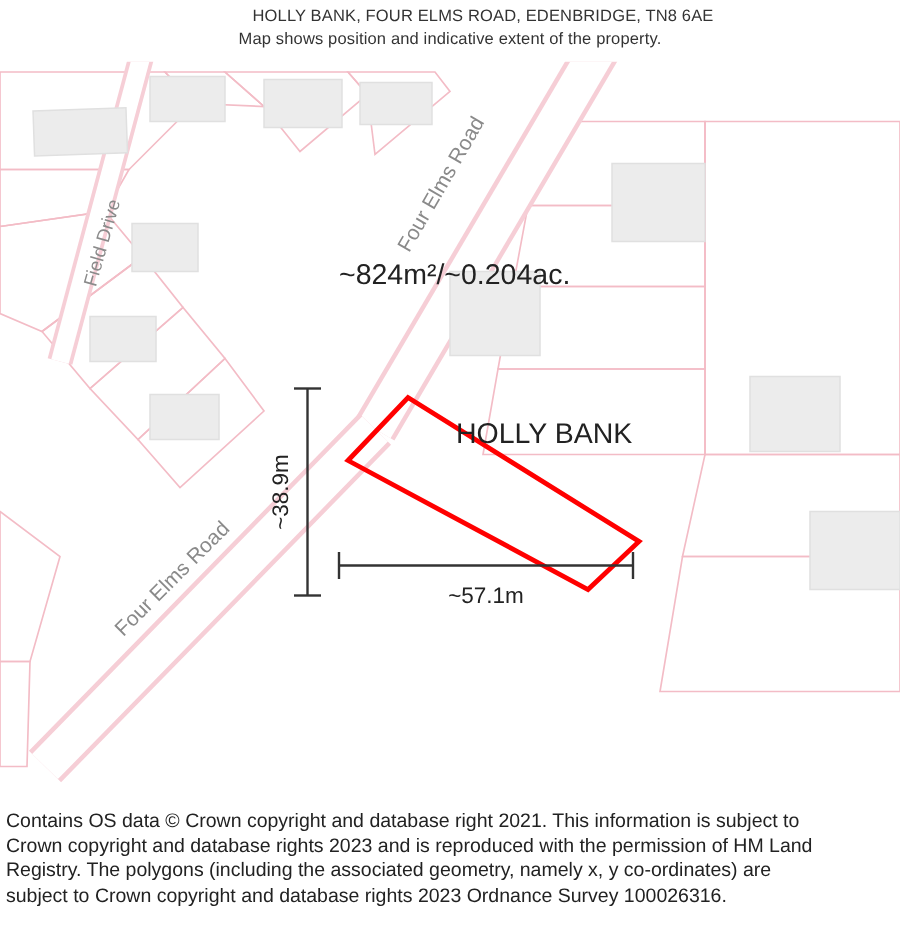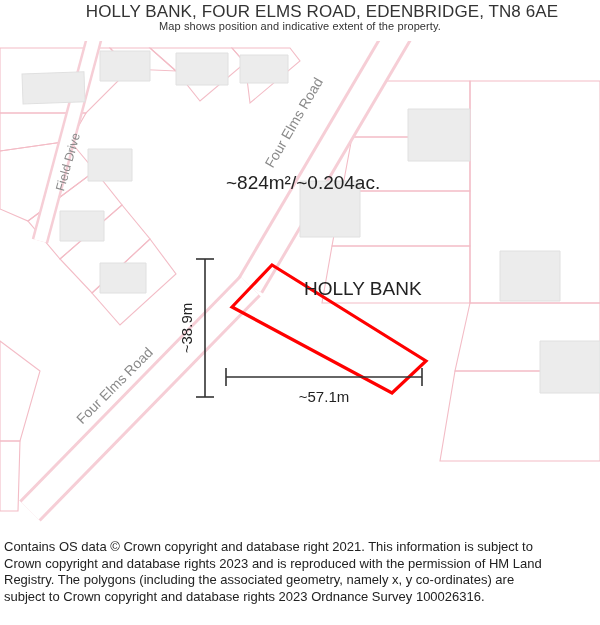--- a/index.html
+++ b/index.html
@@ -24,21 +24,21 @@
     position: absolute;
     top: 0;
     left: 0;
     width: 600px;
     height: 41px;
     text-align: center;
     padding-top: 4px;
     box-sizing: border-box;
   }
   .header .line1 {
-    font-size: 17px;
+    font-size: 11px;
     line-height: 15px;
     color: #333333;
     letter-spacing: 0.1px;
     margin-left: 44px;
   }
   .header .line2 {
     font-size: 11px;
     line-height: 15px;
     color: #333333;
     letter-spacing: 0.1px;

